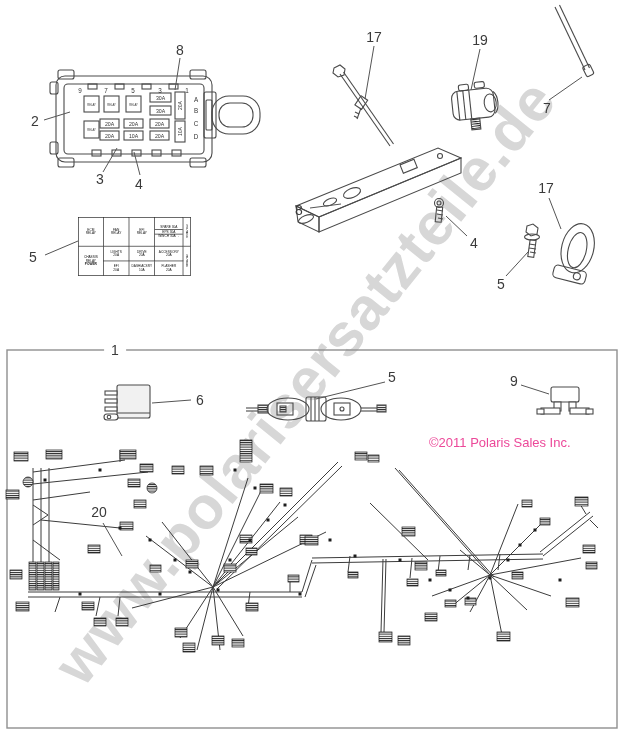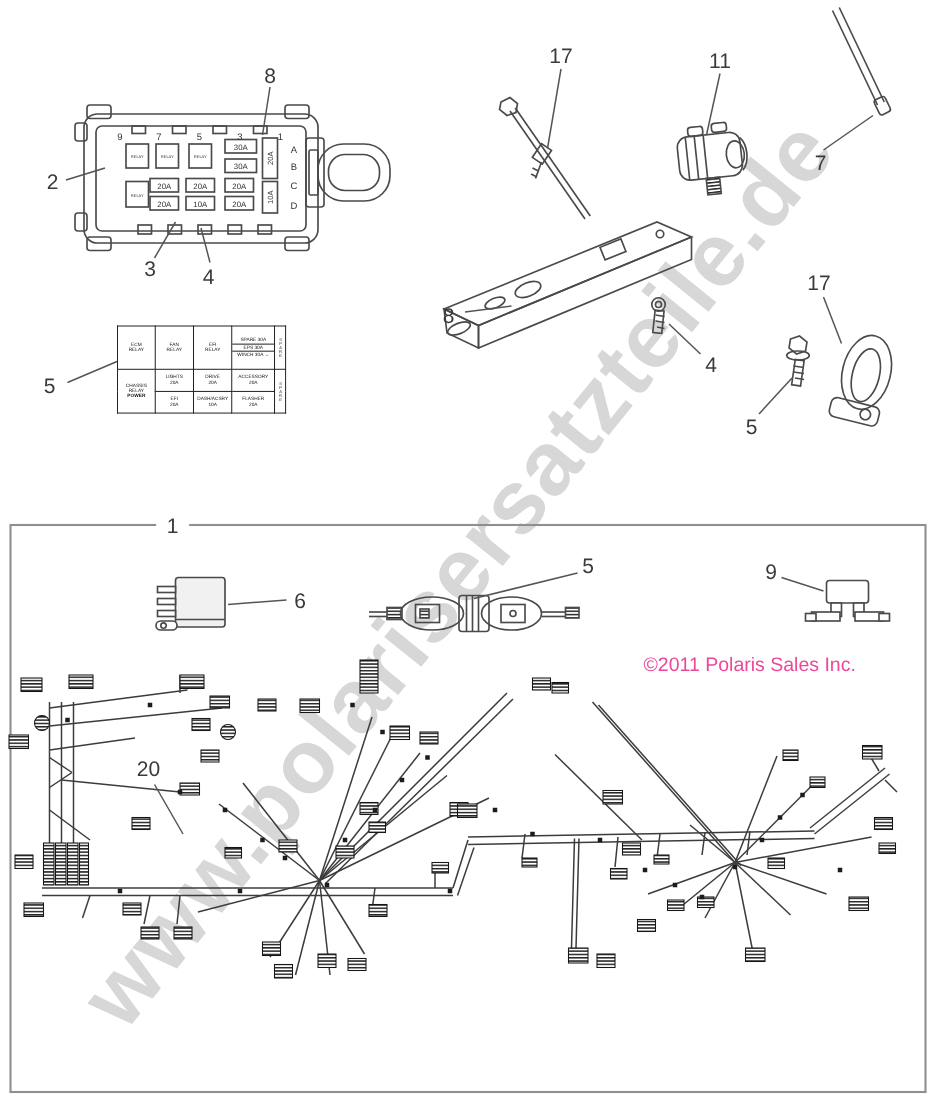--- a/index.html
+++ b/index.html
@@ -420,17 +420,17 @@
   <div class="callout" style="left:392px;top:377px">5</div>
   <div class="callout" style="left:200px;top:400px">6</div>
   <div class="callout" style="left:547px;top:108px">7</div>
   <div class="callout" style="left:180px;top:50px">8</div>
   <div class="callout" style="left:514px;top:381px">9</div>
   <div class="callout" style="left:474px;top:243px">4</div>
   <div class="callout" style="left:299px;top:210px">8</div>
   <div class="callout" style="left:99px;top:512px">20</div>
   <div class="callout" style="left:501px;top:284px">5</div>
   <div class="callout" style="left:33px;top:257px">5</div>
-  <div class="callout" style="left:480px;top:40px">11</div>
+  <div class="callout" style="left:480px;top:40px">19</div>
   <div class="callout" style="left:546px;top:188px">17</div>
   <div class="callout" style="left:374px;top:37px">17</div>
 
 </div>
 
 </body></html>

